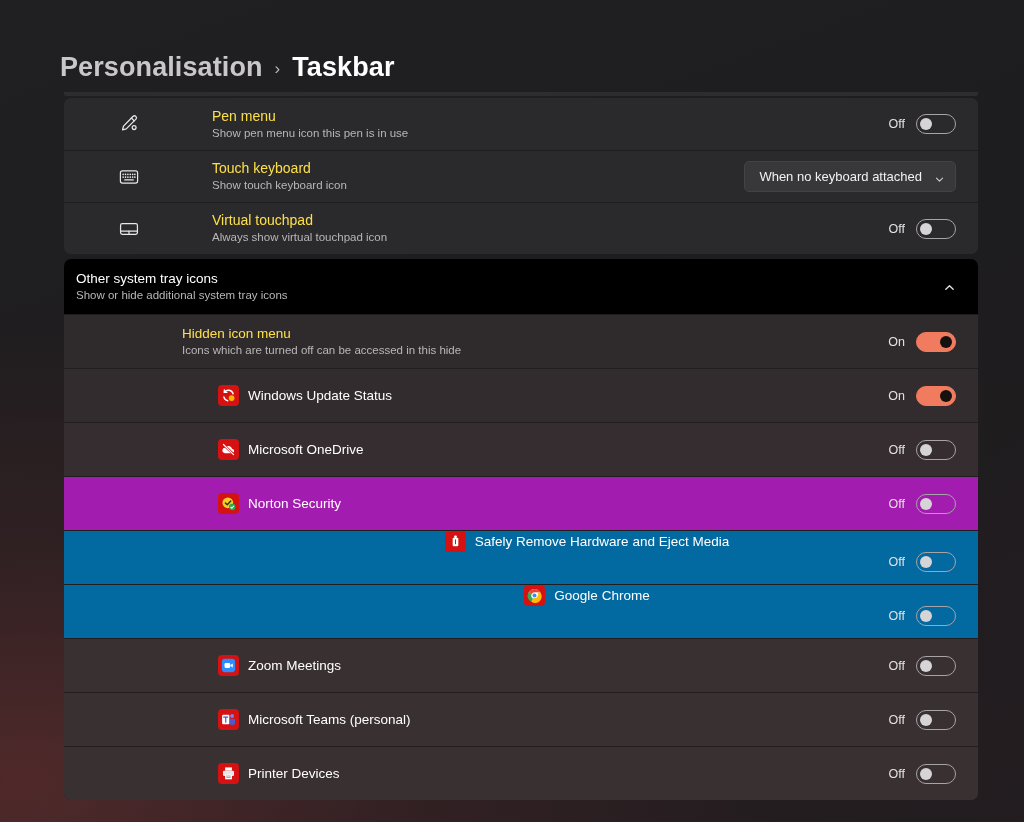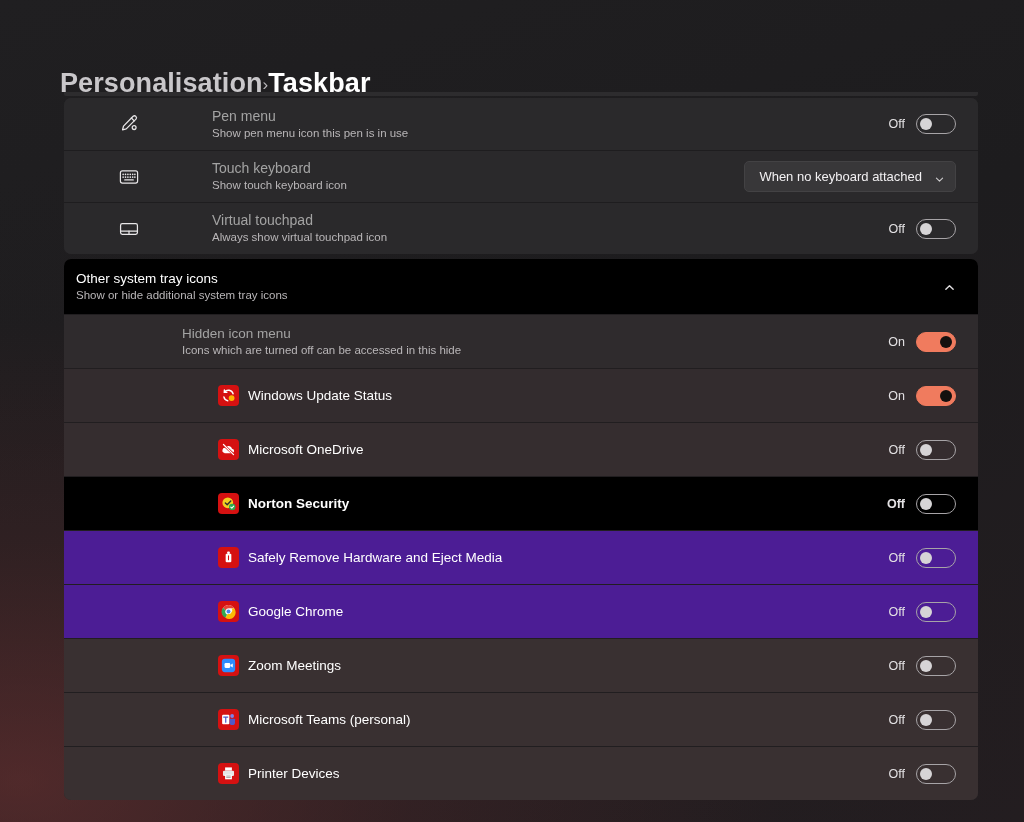--- a/index.html
+++ b/index.html
@@ -32,23 +32,24 @@
     position: relative;
     z-index: 1;
     width: 1024px;
     height: 822px;
   }
 
   
   .breadcrumb {
     position: absolute;
     left: 60px;
-    top: 64px;
-    display: flex;
-    align-items: center;
+    top: 48px;
+    display: flex;
+    align-items: center;
+    gap: 12px;
     height: 38px;
   }
   .crumb-root {
     font-size: 27px;
     font-weight: 600;
     color: #c9c7ca;
     letter-spacing: .1px;
   }
   .crumb-sep {
     font-size: 17px;
@@ -106,21 +107,21 @@
   .row-tail {
     margin-left: auto;
     display: flex;
     align-items: center;
     gap: 11px;
     flex: none;
   }
 
   .row-title {
     font-size: 14px;
-    color: #a3a3a3;
+    color: #fde047;
     line-height: 17px;
   }
   .row-sub {
     font-size: 11.5px;
     color: #b9b6b8;
     line-height: 15px;
     margin-top: 1px;
   }
 
   
@@ -224,22 +225,22 @@
   .sub-row .row-lead {
     width: 118px;
     padding-left: 56px;
   }
   .sub-row .row-title { font-size: 13.5px; }
 
   
   .t0 { background: #2f2b2d; }
   .t1 { background: #332c2e; }
   .t2 { background: #352d2f; }
-  .t3 { background: #000000; font-weight: bold; }
-  .t4 { background: #4c1d95; }
+  .t3 { background: #a21caf; }
+  .t4 { background: #0369a1; flex-direction: column; }
   .t5 { background: #393031; }
 
   
   .app-icon {
     width: 21px; height: 21px;
     border-radius: 4px;
     background: #d51111;
     display: flex;
     align-items: center;
     justify-content: center;

